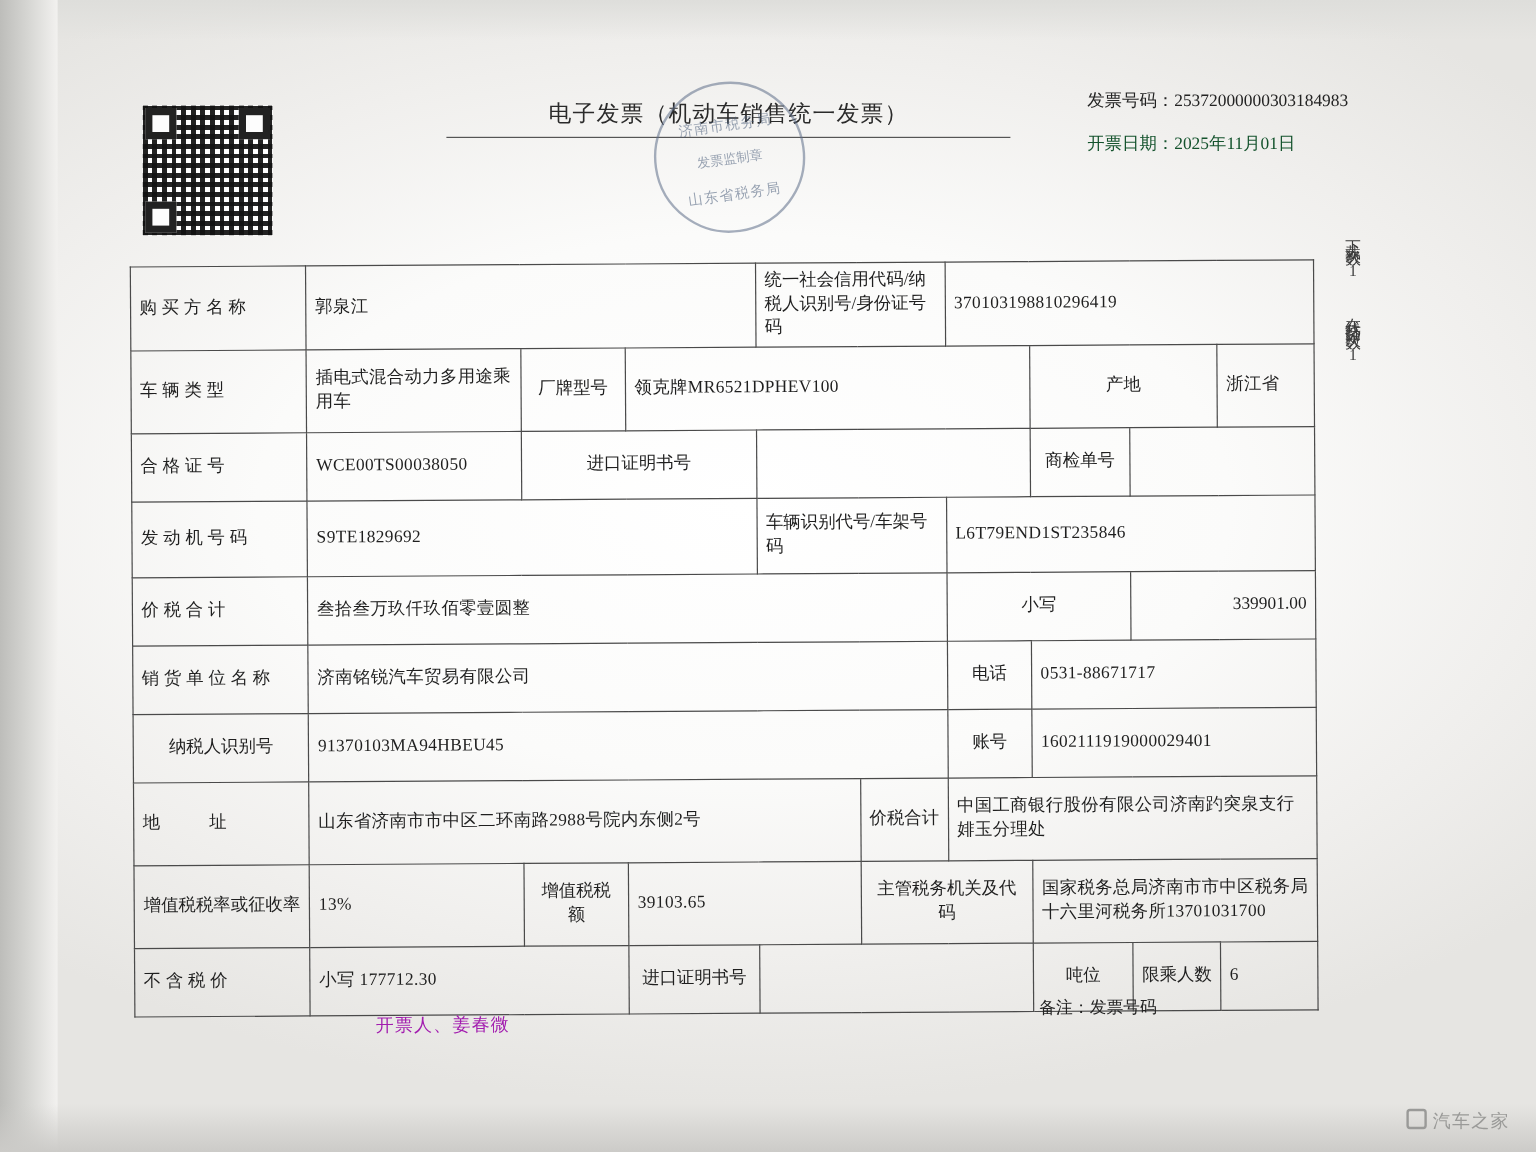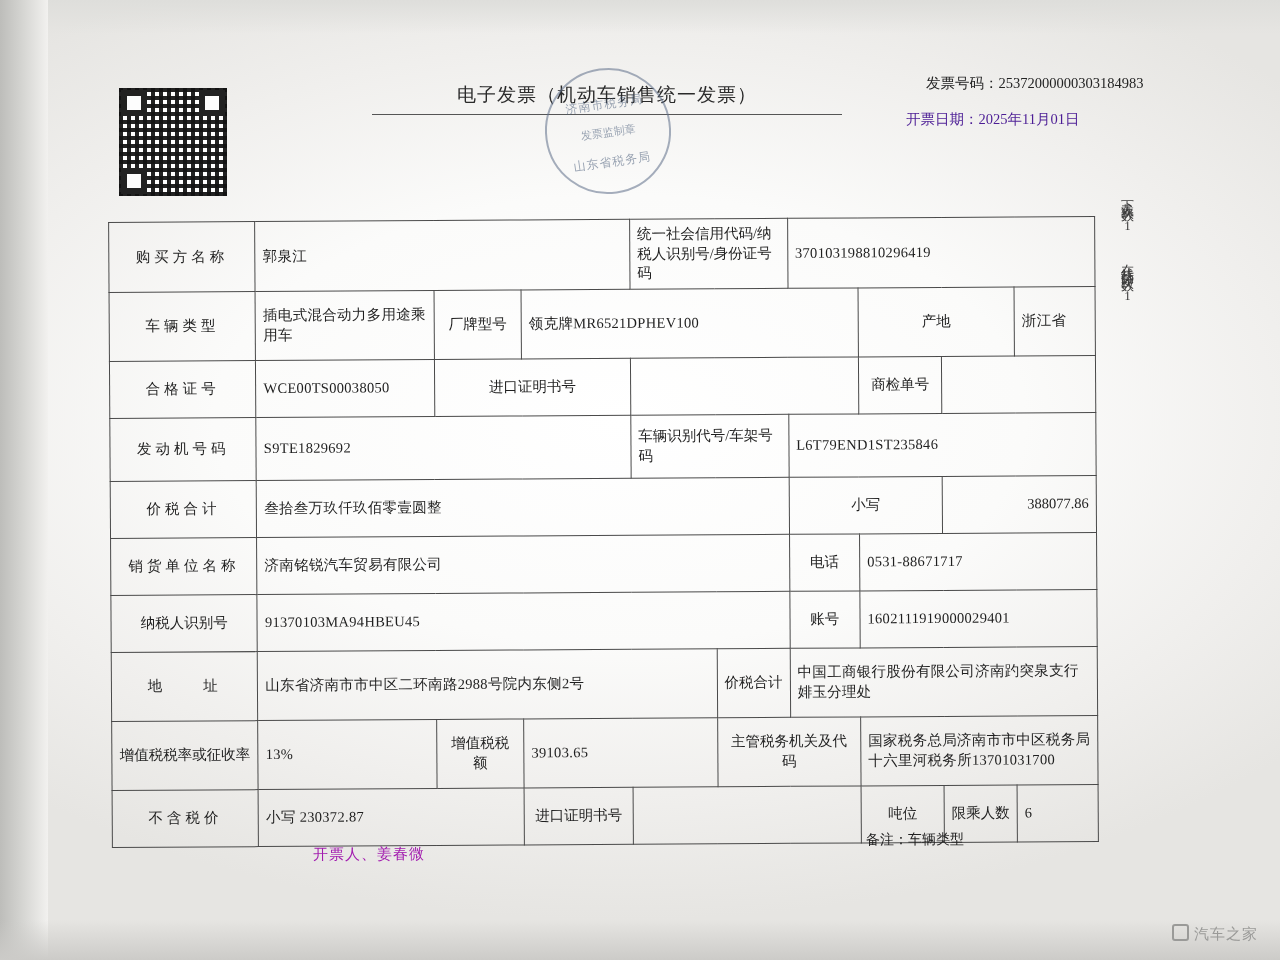--- a/index.html
+++ b/index.html
@@ -51,22 +51,22 @@
     transform:rotate(-8deg);
     opacity:.55;
     color:#4a5d7a;
     font-size:11px;
     text-align:center;
   }
   .stamp .s1{position:absolute;left:0;right:0;top:26px;font-size:12px;letter-spacing:1px;}
   .stamp .s2{position:absolute;left:0;right:0;top:55px;font-size:11px;}
   .stamp .s3{position:absolute;left:0;right:0;top:84px;font-size:12px;letter-spacing:1px;}
 
-  .inv-no{position:absolute;left:906px;top:74px;font-size:14.5px;color:#232323;white-space:nowrap;margin-left:20px;}
-  .inv-date{position:absolute;left:906px;top:110px;font-size:14.5px;color:#4c1d95;white-space:nowrap;}
+  .inv-no{position:absolute;left:906px;top:74px;font-size:14.5px;color:#232323;white-space:nowrap;}
+  .inv-date{position:absolute;left:906px;top:110px;font-size:14.5px;color:#14532d;white-space:nowrap;}
 
   .side-note{
     position:absolute;left:1118px;top:190px;
     writing-mode:vertical-rl;text-orientation:upright;
     font-size:13px;color:#3a3a3a;letter-spacing:3px;height:360px;
   }
 
   .watermark{
     position:absolute;right:22px;bottom:16px;font-size:15px;color:#9a9a98;
     letter-spacing:1px;font-family:"Liberation Sans",sans-serif;
@@ -81,21 +81,21 @@
     color:#1f1f1f;
     transform:rotate(-0.35deg);
   }
   .tbl td{
     border:1px solid #4a4a4a;
     font-size:14.5px;
     padding:5px 7px;
     vertical-align:middle;
     line-height:1.35;
   }
-  .lbl{text-align:center;letter-spacing:4px;white-space:nowrap;margin-top:42px;}
+  .lbl{text-align:left;letter-spacing:4px;white-space:nowrap;margin-top:42px;}
   .lbl-n{text-align:center;letter-spacing:0;white-space:nowrap;}
   .lbl2{text-align:left;letter-spacing:0;line-height:1.5;}
   .val{letter-spacing:.3px;}
   .h58{height:58px;}
   .h46{height:46px;}
   .h52{height:52px;}
   .right{text-align:right;}
   .center{text-align:center;}
 
   .footer-note{
@@ -180,21 +180,21 @@
     <td class="lbl">发动机号码</td>
     <td class="val h52" colspan="3">S9TE1829692</td>
     <td class="lbl2" colspan="2">车辆识别代号/车架号码</td>
     <td class="val" colspan="4">L6T79END1ST235846</td>
   </tr>
 
   <tr>
     <td class="lbl">价税合计</td>
     <td class="val h46" colspan="5">叁拾叁万玖仟玖佰零壹圆整</td>
     <td class="center" colspan="2">小写</td>
-    <td class="right" colspan="2">388077.86</td>
+    <td class="right" colspan="2">339901.00</td>
   </tr>
 
   <tr>
     <td class="lbl">销货单位名称</td>
     <td class="val h46" colspan="5">济南铭锐汽车贸易有限公司</td>
     <td class="lbl-n">电话</td>
     <td class="val" colspan="3">0531-88671717</td>
   </tr>
 
   <tr>
@@ -217,29 +217,29 @@
     <td class="lbl2 center">增值税税额</td>
     <td class="val" colspan="2">39103.65</td>
     <td class="lbl2 center" colspan="2">主管税务机关及代码</td>
     <td class="val" colspan="3">国家税务总局济南市市中区税务局十六里河税务所13701031700</td>
   </tr>
 
   <tr>
     <td class="lbl">不含税价</td>
     <td class="val h46" colspan="2">
       <span>小写</span>
-      <span>230372.87</span>
+      <span>177712.30</span>
     </td>
     <td class="lbl-n">进口证明书号</td>
     <td class="val" colspan="3"></td>
     <td class="lbl-n center">吨位</td>
     <td class="lbl-n center">限乘人数</td>
     <td class="val">6</td>
   </tr>
 </tbody>
   </table>
 
-<div class="footer-note">备注：车辆类型</div>
+<div class="footer-note">备注：发票号码</div>
 <div class="drawer">开票人、姜春微</div>
 
 <div class="watermark">
   <span class="wm-logo"></span><span>汽车之家</span>
 </div>
 
 </body></html>

